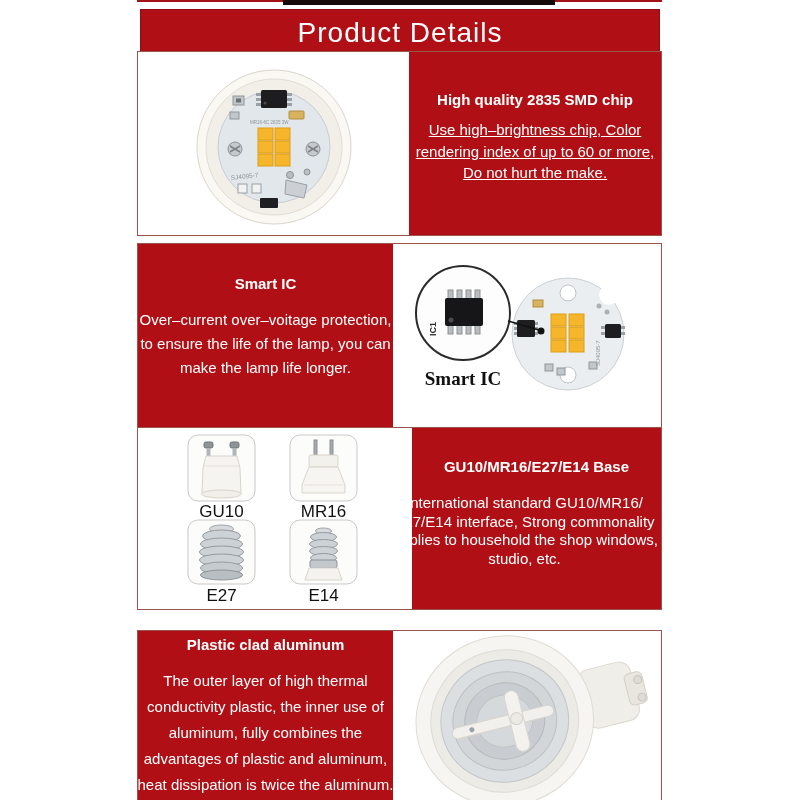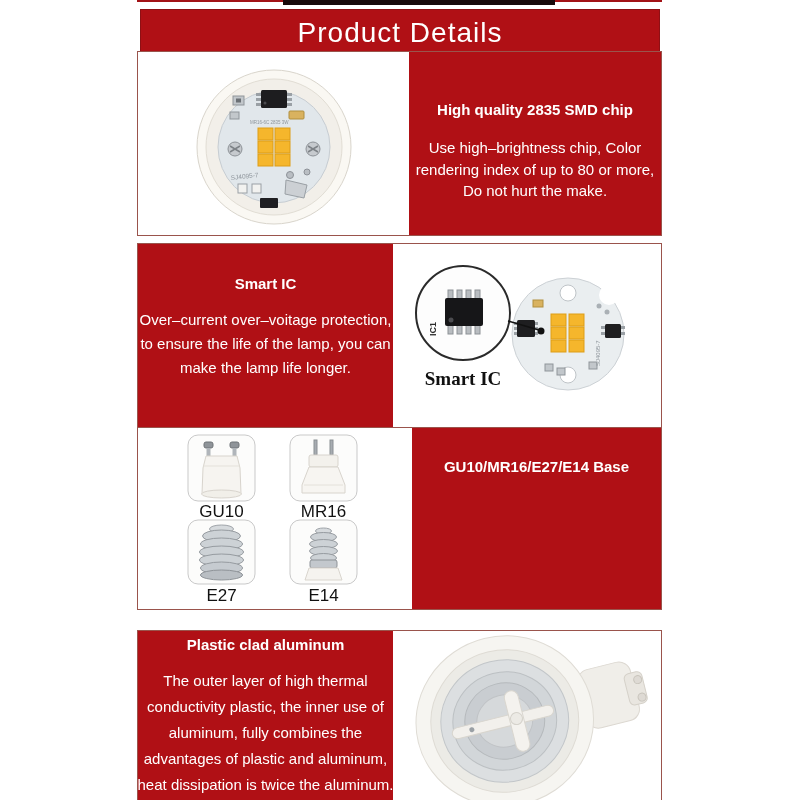--- a/index.html
+++ b/index.html
@@ -107,24 +107,24 @@
       <text x="93" y="128" font-size="6.5" fill="#8f969c" transform="rotate(-6 93 128)">SJ4095-7</text>
       <rect x="100" y="132" width="9" height="9" fill="#f2f2f0" stroke="#9aa0a5"></rect>
       <rect x="114" y="132" width="9" height="9" fill="#f2f2f0" stroke="#9aa0a5"></rect>
       <rect x="122" y="146" width="18" height="10" rx="1" fill="#1f1f22"></rect>
       <path d="M148,128 l21,5 -3,13 -19,-4 z" fill="#ccd0d4" stroke="#9aa0a5"></path>
       <circle cx="152" cy="123" r="3.5" fill="#b9bec3" stroke="#8d9298"></circle>
       <circle cx="169" cy="120" r="3" fill="#b9bec3" stroke="#8d9298"></circle>
     </svg>
   </div>
   <div class="red-block rb-right1">
-    <div class="sec-title" style="top:49px;">High quality 2835 SMD chip</div>
-    <div class="sec-lines" style="top:85px;left:-10px;right:-10px;line-height:21.5px;">
+    <div class="sec-title" style="top:39px;">High quality 2835 SMD chip</div>
+    <div class="sec-lines" style="top:67px;left:-10px;right:-10px;line-height:21.5px;text-decoration:underline;">
       <div class="ln">Use high–brightness chip, Color</div>
-      <div class="ln">rendering index of up to 80 or more,</div>
+      <div class="ln">rendering index of up to 60 or more,</div>
       <div class="ln">Do not hurt the make.</div>
     </div>
   </div>
 </div>
 
 <div class="section s2">
   <div class="red-block rb-left2">
     <div class="sec-title" style="top:31px;">Smart IC</div>
     <div class="sec-lines" style="top:64px;left:-10px;right:-10px;line-height:24px;">
       <div class="ln">Over–current over–voitage protection,</div>
@@ -236,20 +236,26 @@
       </g>
 
       <text x="83.5" y="89" font-size="17" text-anchor="middle" fill="#111">GU10</text>
       <text x="185.5" y="89" font-size="17" text-anchor="middle" fill="#111">MR16</text>
       <text x="83.5" y="173" font-size="17" text-anchor="middle" fill="#111">E27</text>
       <text x="185.5" y="173" font-size="17" text-anchor="middle" fill="#111">E14</text>
     </svg>
   </div>
   <div class="red-block rb-right3">
     <div class="sec-title" style="top:30px;">GU10/MR16/E27/E14 Base</div>
+    <div class="sec-lines" style="top:66px;left:-32px;right:-8px;line-height:18.5px;">
+      <div class="ln">International standard GU10/MR16/</div>
+      <div class="ln">E27/E14 interface, Strong commonality</div>
+      <div class="ln">Applies to household the shop windows,</div>
+      <div class="ln">studio, etc.</div>
+    </div>
   </div>
 </div>
 
 <div class="section s4">
   <div class="red-block rb-left4">
     <div class="sec-title" style="top:5px;">Plastic clad aluminum</div>
     <div class="sec-lines" style="top:37px;left:-12px;right:-12px;line-height:26px;">
       <div class="ln">The outer layer of high thermal</div>
       <div class="ln">conductivity plastic, the inner use of</div>
       <div class="ln">aluminum, fully combines the</div>

